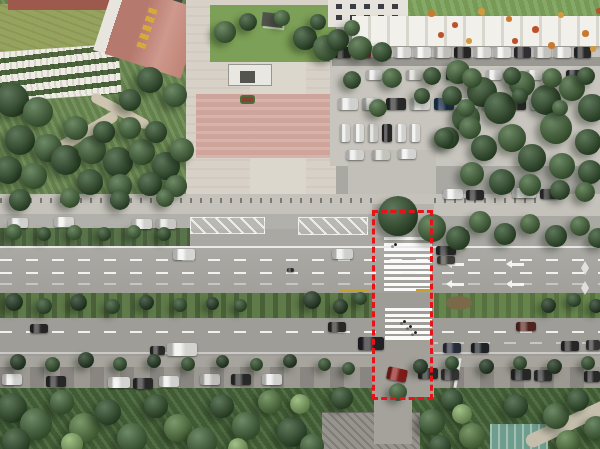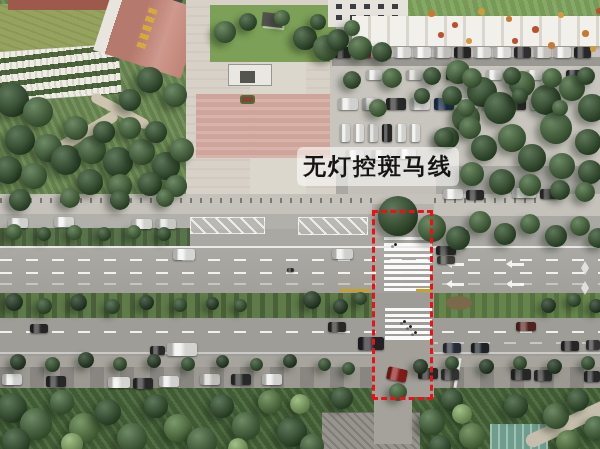--- a/index.html
+++ b/index.html
@@ -448,16 +448,13 @@
       <div class="flower" style="left: 582px; top: 30px; width: 7px; height: 7px; background-color: rgb(201, 121, 47);"></div>
       <div class="flower" style="left: 596px; top: 8px; width: 6px; height: 6px; background-color: rgb(189, 79, 42);"></div>
       <div class="flower" style="left: 466px; top: 38px; width: 6px; height: 6px; background-color: rgb(210, 154, 61);"></div>
       <div class="flower" style="left: 438px; top: 32px; width: 6px; height: 6px; background-color: rgb(189, 79, 42);"></div>
       <div class="flower" style="left: 548px; top: 42px; width: 7px; height: 7px; background-color: rgb(201, 121, 47);"></div>
       <div class="flower" style="left: 590px; top: 46px; width: 6px; height: 6px; background-color: rgb(210, 154, 61);"></div>
       <div class="flower" style="left: 512px; top: 38px; width: 6px; height: 6px; background-color: rgb(189, 79, 42);"></div>
     </div>
 
   <div id="hl-box" style="border-color: rgb(232, 18, 23);"></div>
-  <div id="label-box" style="background: rgba(255, 255, 255, 0.55);">
-    <span id="label-text" style="color: rgb(21, 21, 21);">无灯控斑马线</span>
-  </div>
 </div>
 
 </body></html>

